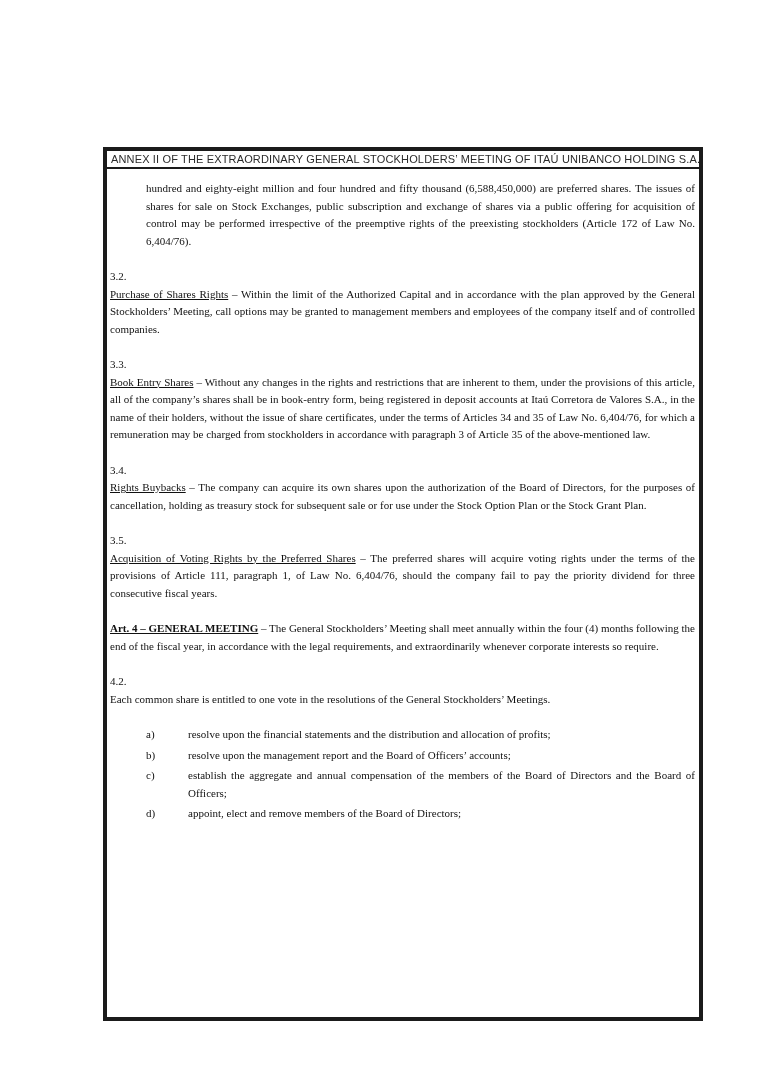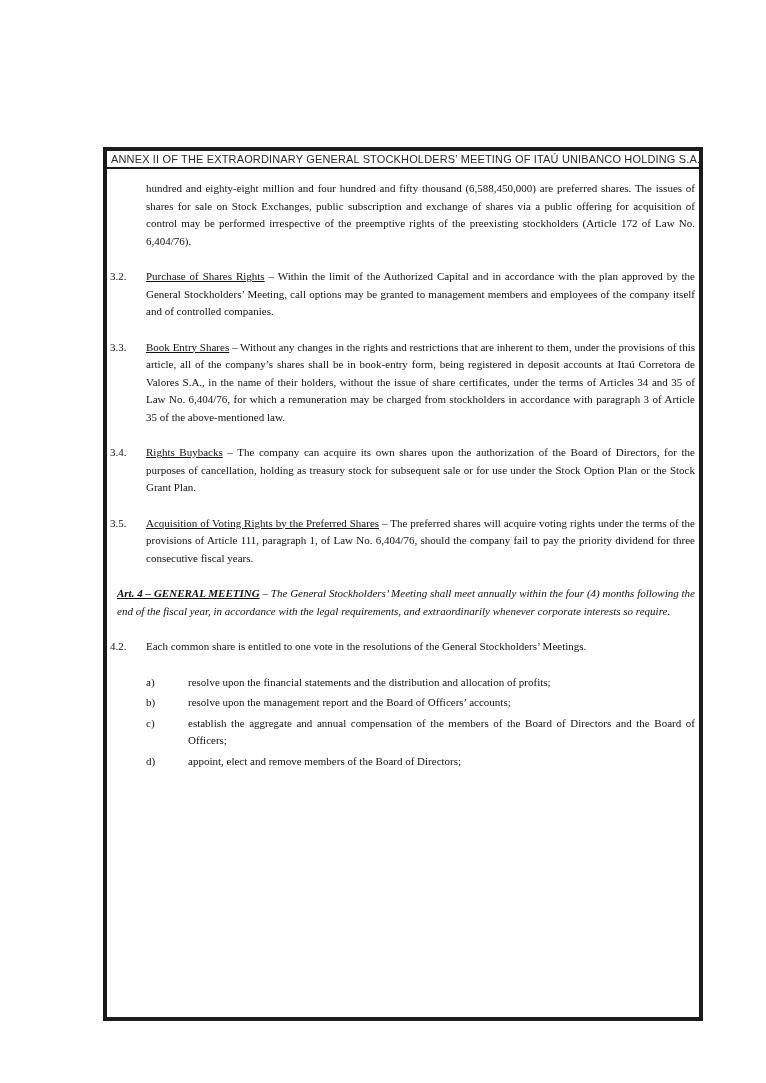--- a/index.html
+++ b/index.html
@@ -29,25 +29,25 @@
     white-space:nowrap;
     overflow:hidden;
   }
   .doc-body {
     padding:11px 4px 0 3px;
     font-size:11px;
     line-height:17.5px;
     text-align:justify;
   }
   .intro-para { margin:0 0 18px 36px; }
-  .section { display:flex; margin:0 0 18px 0; }
+  .section { display:flex; margin:0 0 18px 0;flex-direction:column; }
   .sec-num { flex:none; width:36px; text-align:left; }
   .sec-body { flex:1; text-align:justify; }
   .sec-title { text-decoration:underline; }
-  .article-para { margin:0 0 18px 7px;font-style:italic; }
+  .article-para { margin:0 0 18px 0; }
   .article-title { font-weight:bold; text-decoration:underline; }
   .list-block { margin-left:36px; margin-bottom:0; }
   .list-item { display:flex; margin:0 0 3px 0; }
   .li-marker { flex:none; width:26px; }
   .li-text { flex:1; text-align:justify;margin-left:16px; }
 </style>
 </head>
 <body>
 
 <div class="doc-frame">

